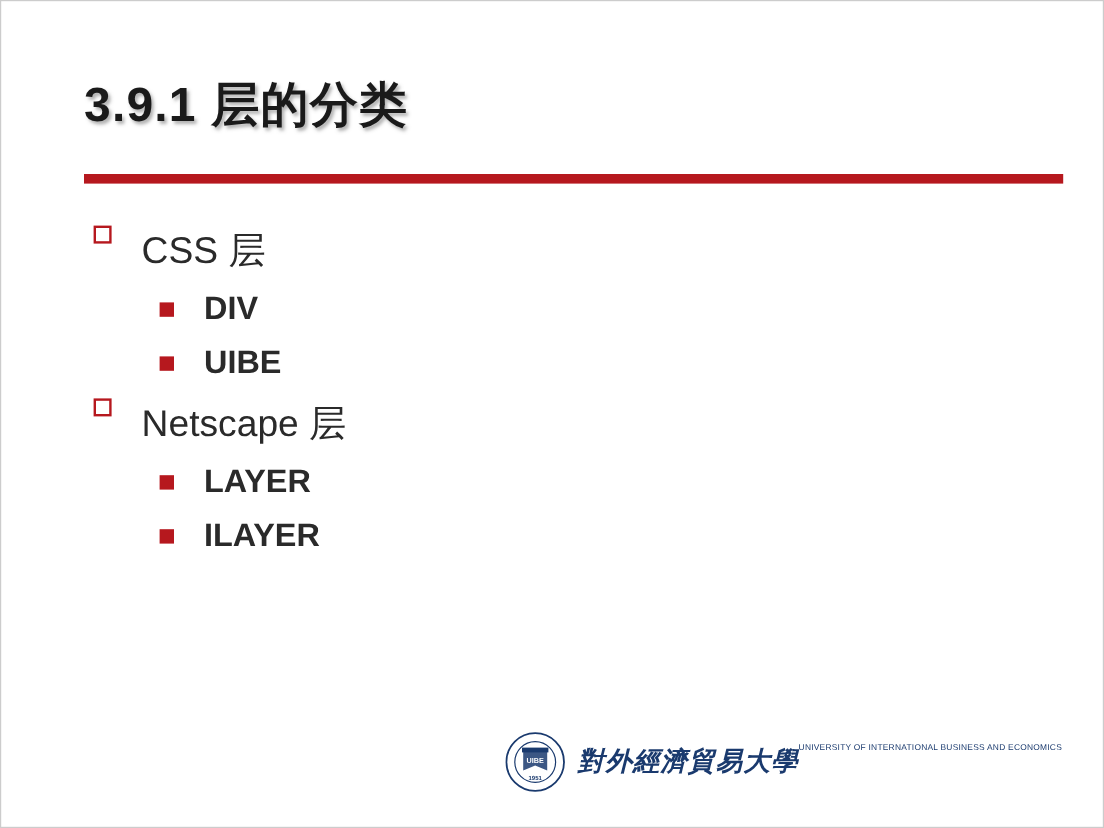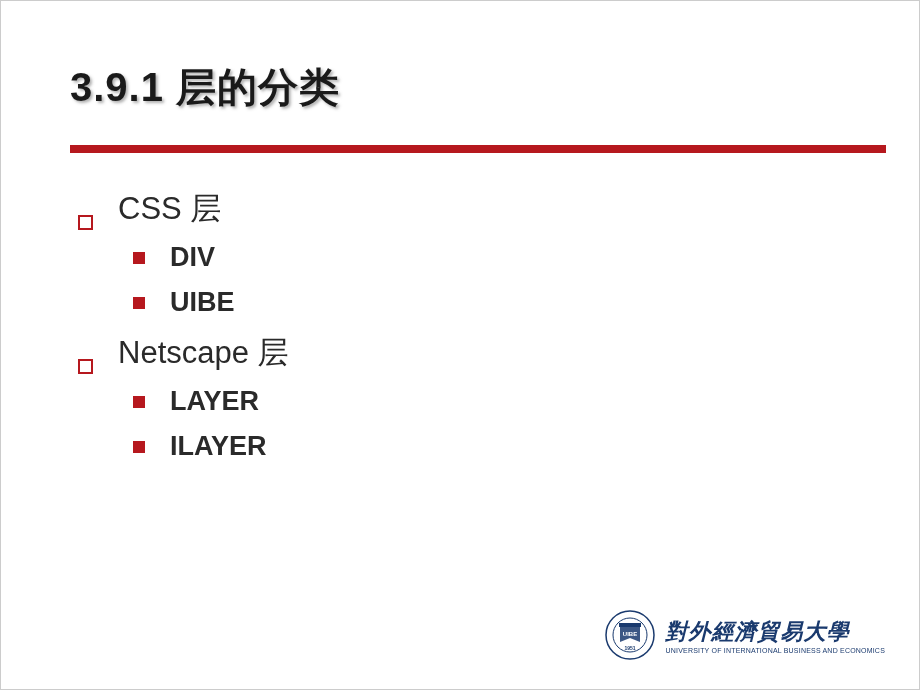--- a/index.html
+++ b/index.html
@@ -33,21 +33,21 @@
       width: 100%;
       height: 8px;
       background: #b6181e;
       margin-bottom: 35px;
     }
     .content {
       padding-left: 8px;
     }
     .level1 {
       display: flex;
-      align-items: flex-end;
+      align-items: flex-start;
       margin-bottom: 12px;
       margin-top: 8px;
     }
     .bullet-square-outline {
       width: 15px;
       height: 15px;
       border: 2px solid #b6181e;
       margin-right: 25px;
       flex-shrink: 0;
     }
@@ -86,21 +86,21 @@
       width: 50px;
       height: 50px;
       position: relative;
     }
     .logo-seal svg {
       width: 100%;
       height: 100%;
     }
     .logo-text-block {
       display: flex;
-      flex-direction: column;
+      flex-direction: row;
     }
     .logo-uni-cn {
       font-family: "KaiTi","STKaiti",serif;
       font-size: 22px;
       font-style: italic;
       color: #1a3a6e;
       font-weight: bold;
       letter-spacing: 1px;
     }
     .logo-uni-en {

